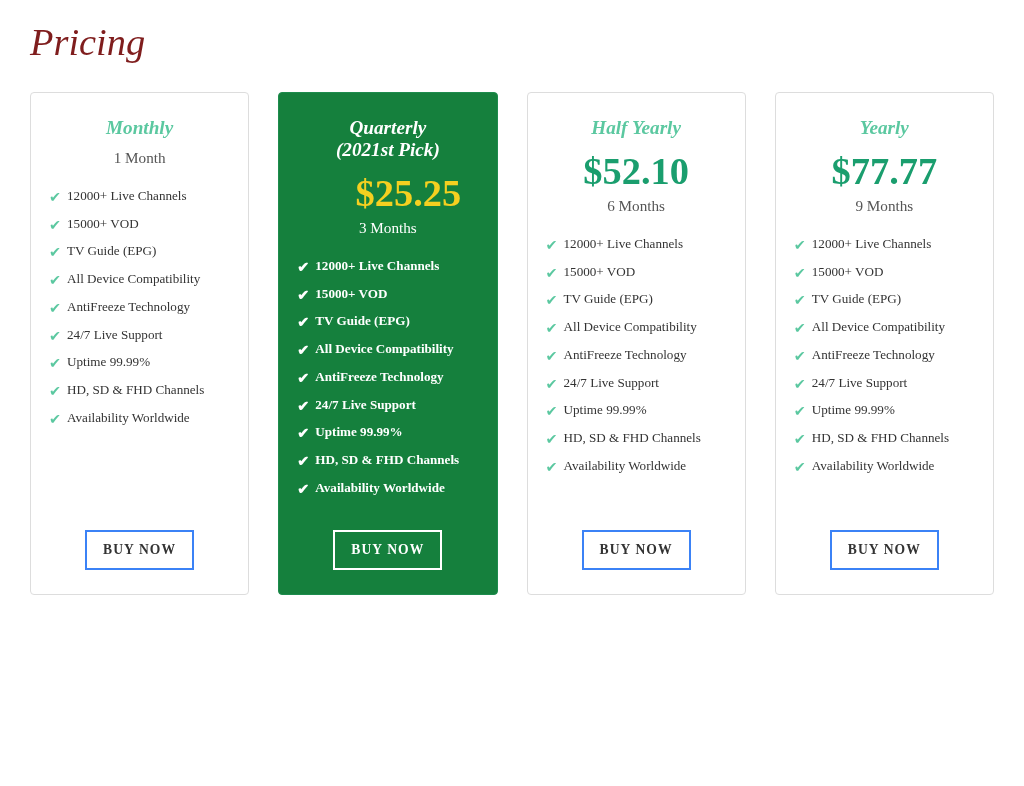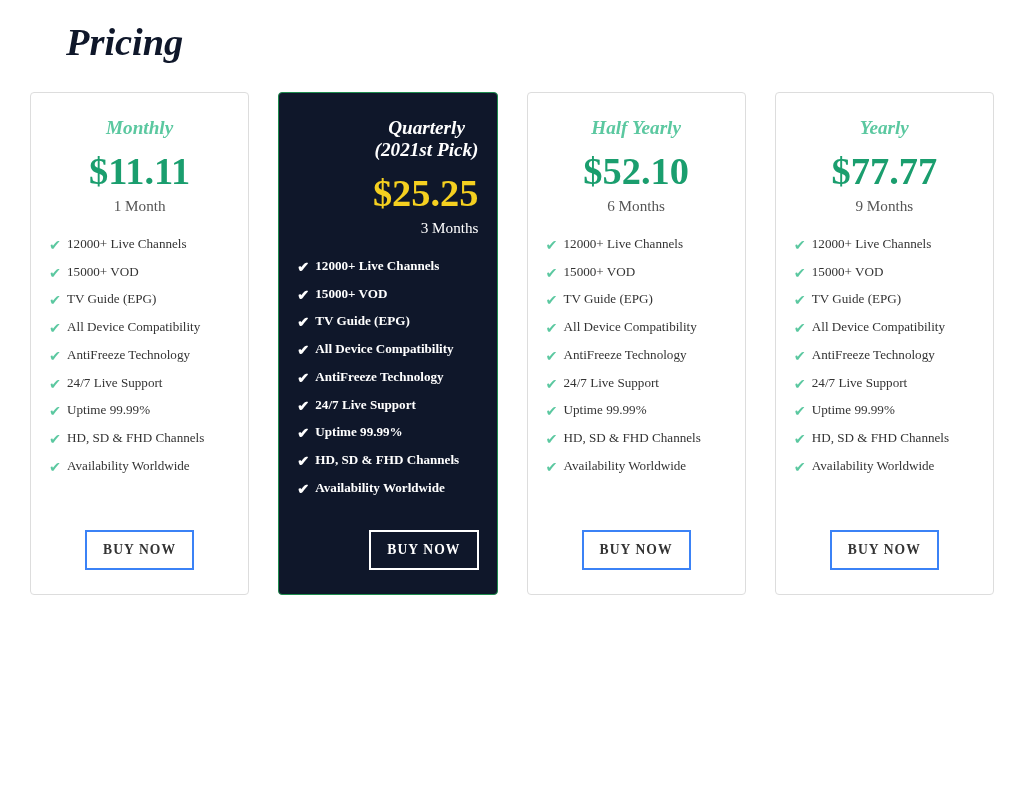--- a/index.html
+++ b/index.html
@@ -3,47 +3,45 @@
   <meta charset="utf-8">
   <style>
     * { box-sizing: border-box; margin: 0; padding: 0; }
     body {
       font-family: Georgia, 'Times New Roman', serif;
       background: #fff;
       padding: 20px 30px 40px;
       color: #333;
     }
     h1.page-title {
-      color: #0f172a;
+      color: #7f1d1d;
       font-size: 2.4rem;
-      font-weight: bold;
+      font-weight: normal;
       margin-bottom: 28px;
       font-style: italic;
-      margin-left: 36px;
     }
     .pricing-grid {
       display: grid;
       grid-template-columns: repeat(4, 1fr);
       gap: 29px;
       align-items: stretch;
     }
     .plan-card {
       border: 1px solid #ddd;
       border-radius: 4px;
       padding: 24px 18px 24px;
       display: flex;
       flex-direction: column;
       align-items: center;
       background: #fff;
     }
     .plan-card.featured {
-      background: #0f172a;
+      background: #15803d;
       border-color: #1e8c4e;
       color: #fff;
-      align-items: flex-end;
     }
     .plan-name {
       font-size: 1.2rem;
       font-weight: bold;
       text-align: center;
       margin-bottom: 10px;
       font-style: italic;
     }
     .plan-card:not(.featured) .plan-name {
       color: #5bc8a0;
@@ -120,21 +118,20 @@
     }
   </style>
 </head>
 <body>
 
 <h1 class="page-title">Pricing</h1>
 
 <div class="pricing-grid">
 <div class="plan-card">
       <div class="plan-name" style="white-space: pre-line;">Monthly</div>
-      <div class="plan-price">$11.11</div>
       <div class="plan-duration">1 Month</div>
       <ul class="features-list">
         <li>
           <span class="check-icon">✔</span>
           <span>12000+ Live Channels</span>
         </li>
         <li>
           <span class="check-icon">✔</span>
           <span>15000+ VOD</span>
         </li>

